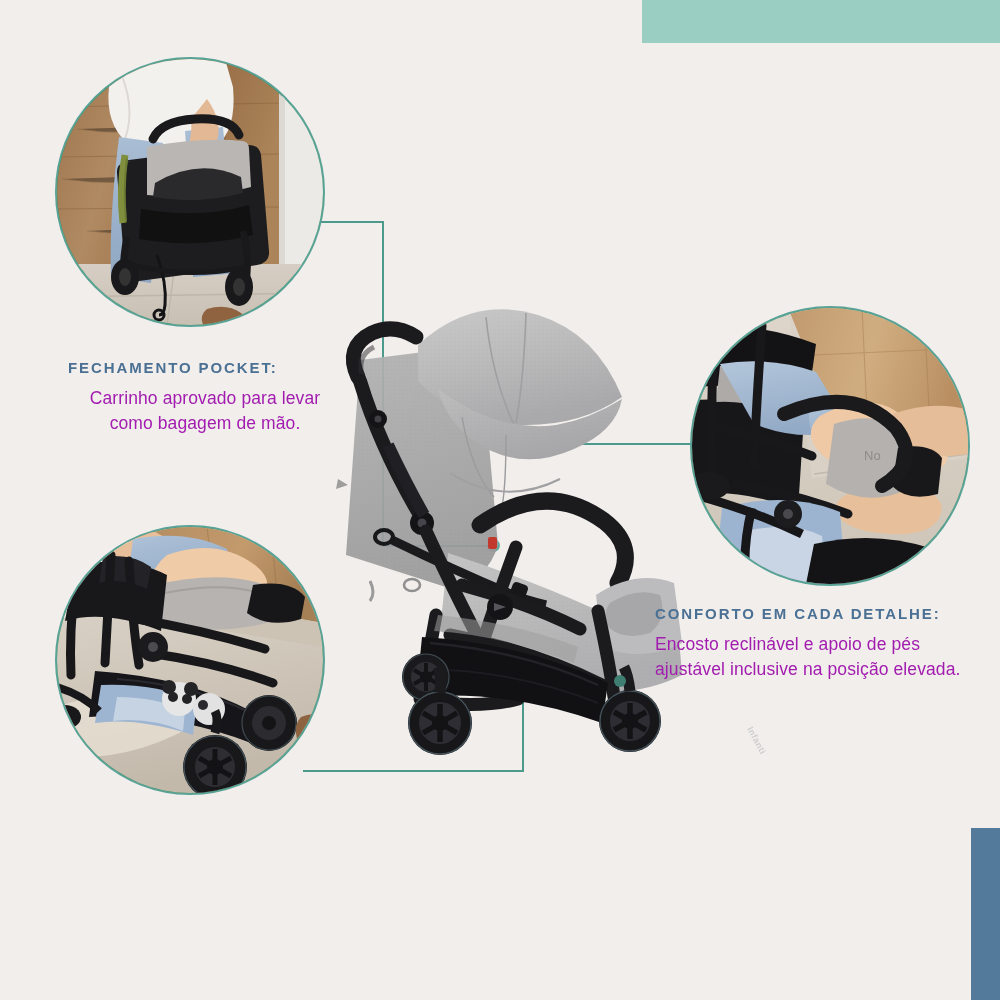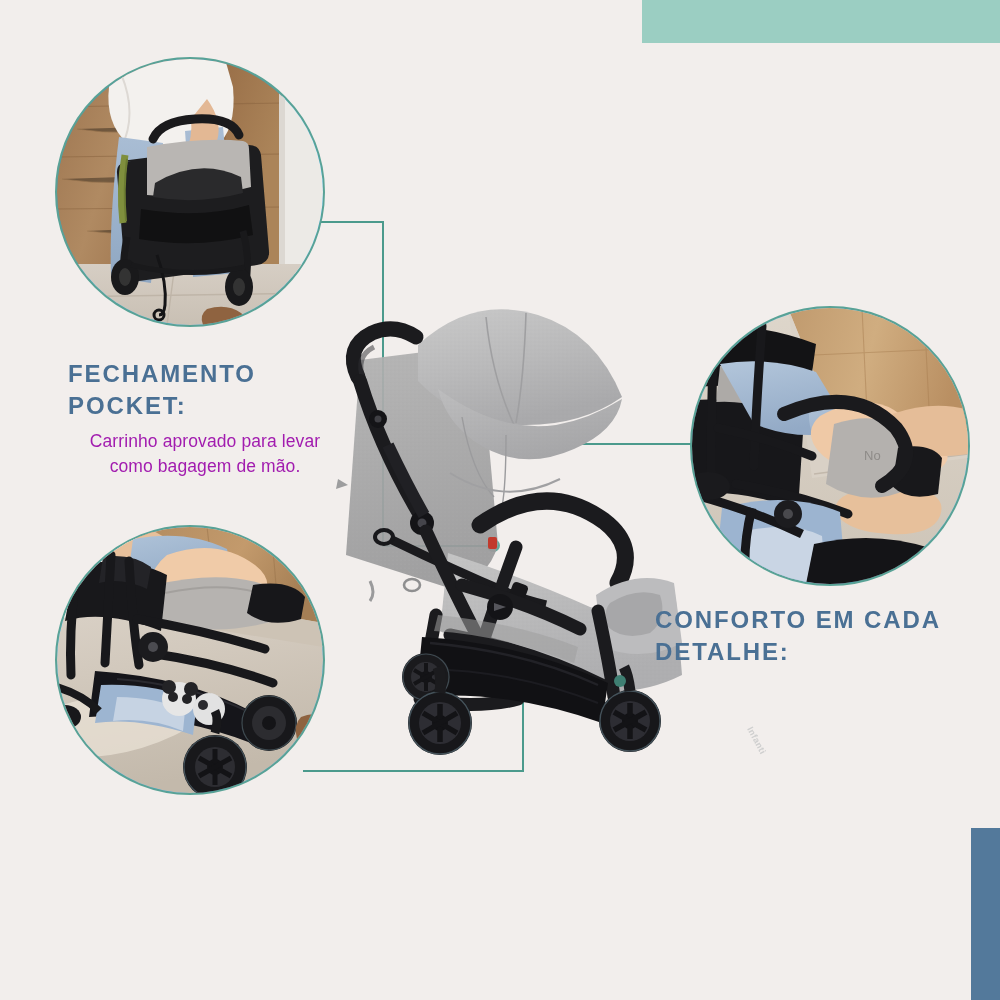--- a/index.html
+++ b/index.html
@@ -44,33 +44,33 @@
   
   .l3a{left:303px;top:770px;width:221px;height:2px;}
   .l3b{left:522px;top:686px;width:2px;height:86px;}
   .dot3{left:516px;top:680px;}
 
   
   .circle{
     position:absolute;border-radius:50%;
     border:2.5px solid #59a296;
     overflow:hidden;
-    background:#0ea5e9;
+    background:#15803d;
   }
   .circle .photo{position:absolute;inset:0;}
 
   #circle-top-left{left:55px;top:57px;width:266px;height:266px;}
   #circle-right{left:690px;top:306px;width:276px;height:276px;}
   #circle-bottom-left{left:55px;top:525px;width:266px;height:266px;}
 
   
   .feature{position:absolute;}
   .feature h3{
     margin:0 0 8px 0;
-    font-size:24px;
+    font-size:15px;
     font-weight:bold;
     letter-spacing:1.9px;
     color:#4a7094;
     line-height:1.32;
   }
   .feature p{
     margin:0;
     font-size:17.5px;
     color:#a21caf;
     line-height:1.42;
@@ -523,16 +523,17 @@
     <div class="brand-text">Infanti</div>
   </div>
 
   <div class="feature" id="feat-fechamento">
     <h3>FECHAMENTO POCKET:</h3>
     <p>Carrinho aprovado para levar como bagagem de mão.</p>
   </div>
 
   <div class="feature" id="feat-conforto">
     <h3>CONFORTO EM CADA DETALHE:</h3>
+    <p>Encosto reclinável e apoio de pés ajustável inclusive na posição elevada.</p>
   </div>
 
 
 </div>
 
 </body></html>

